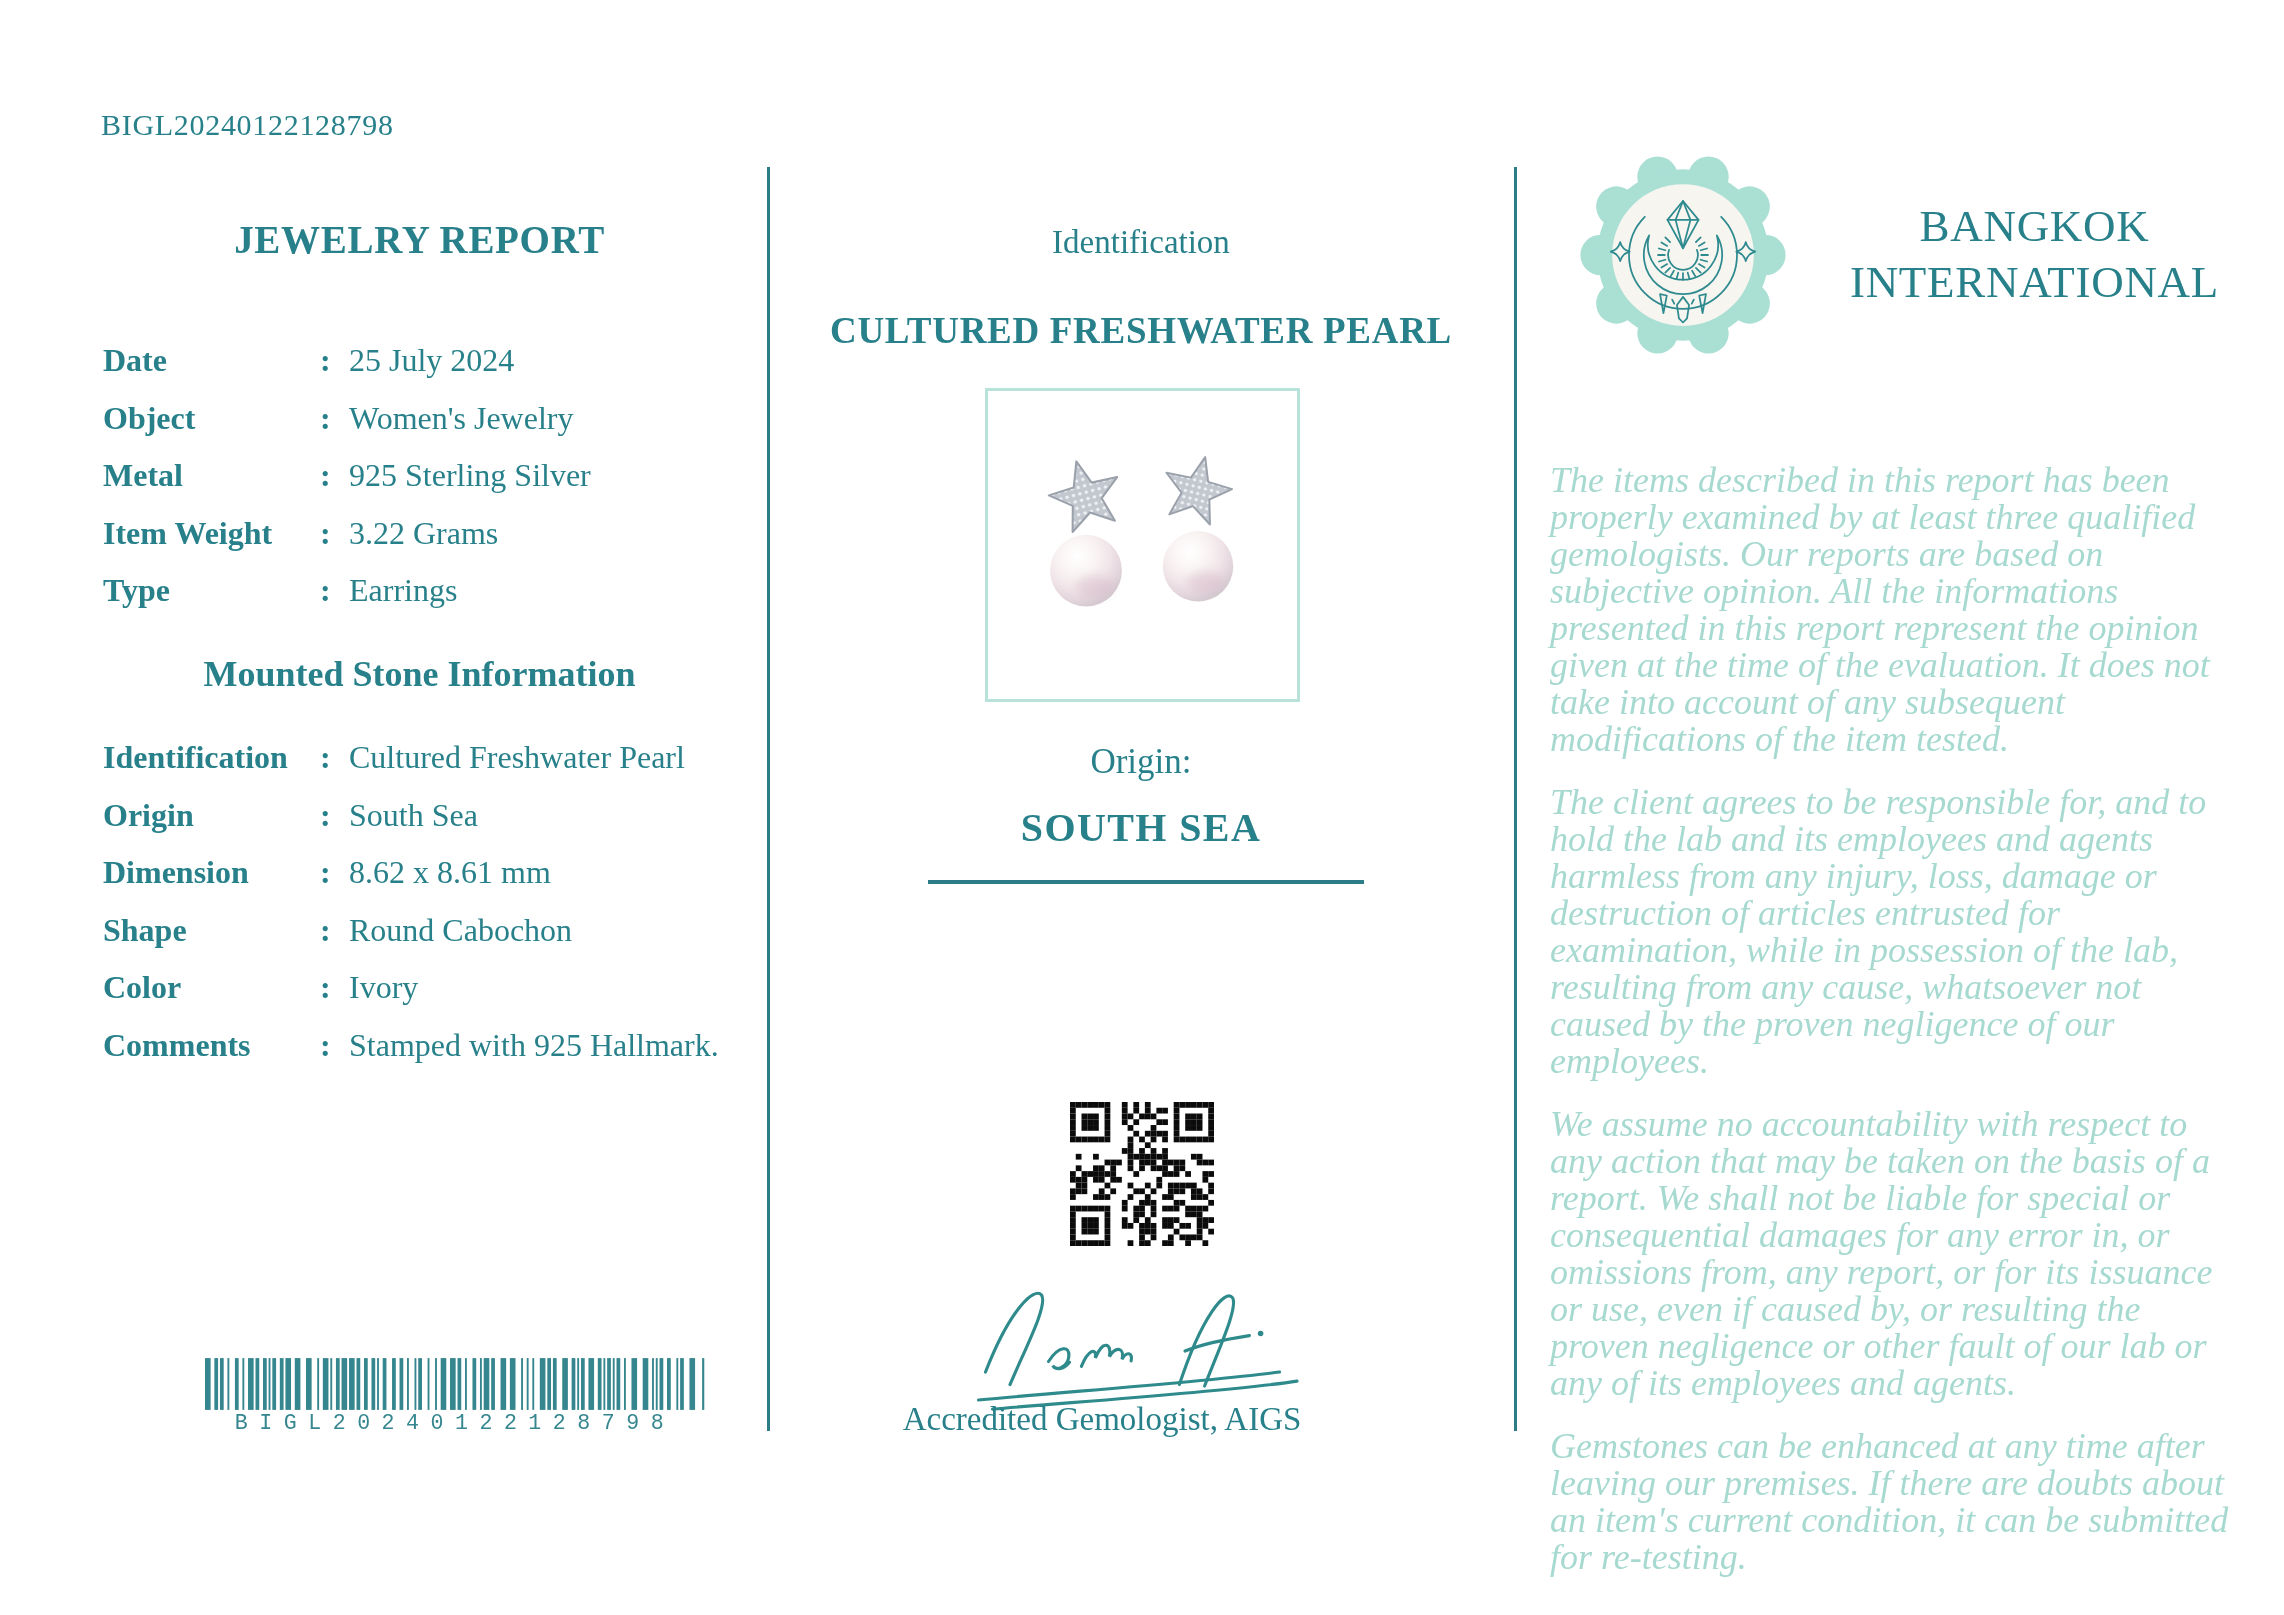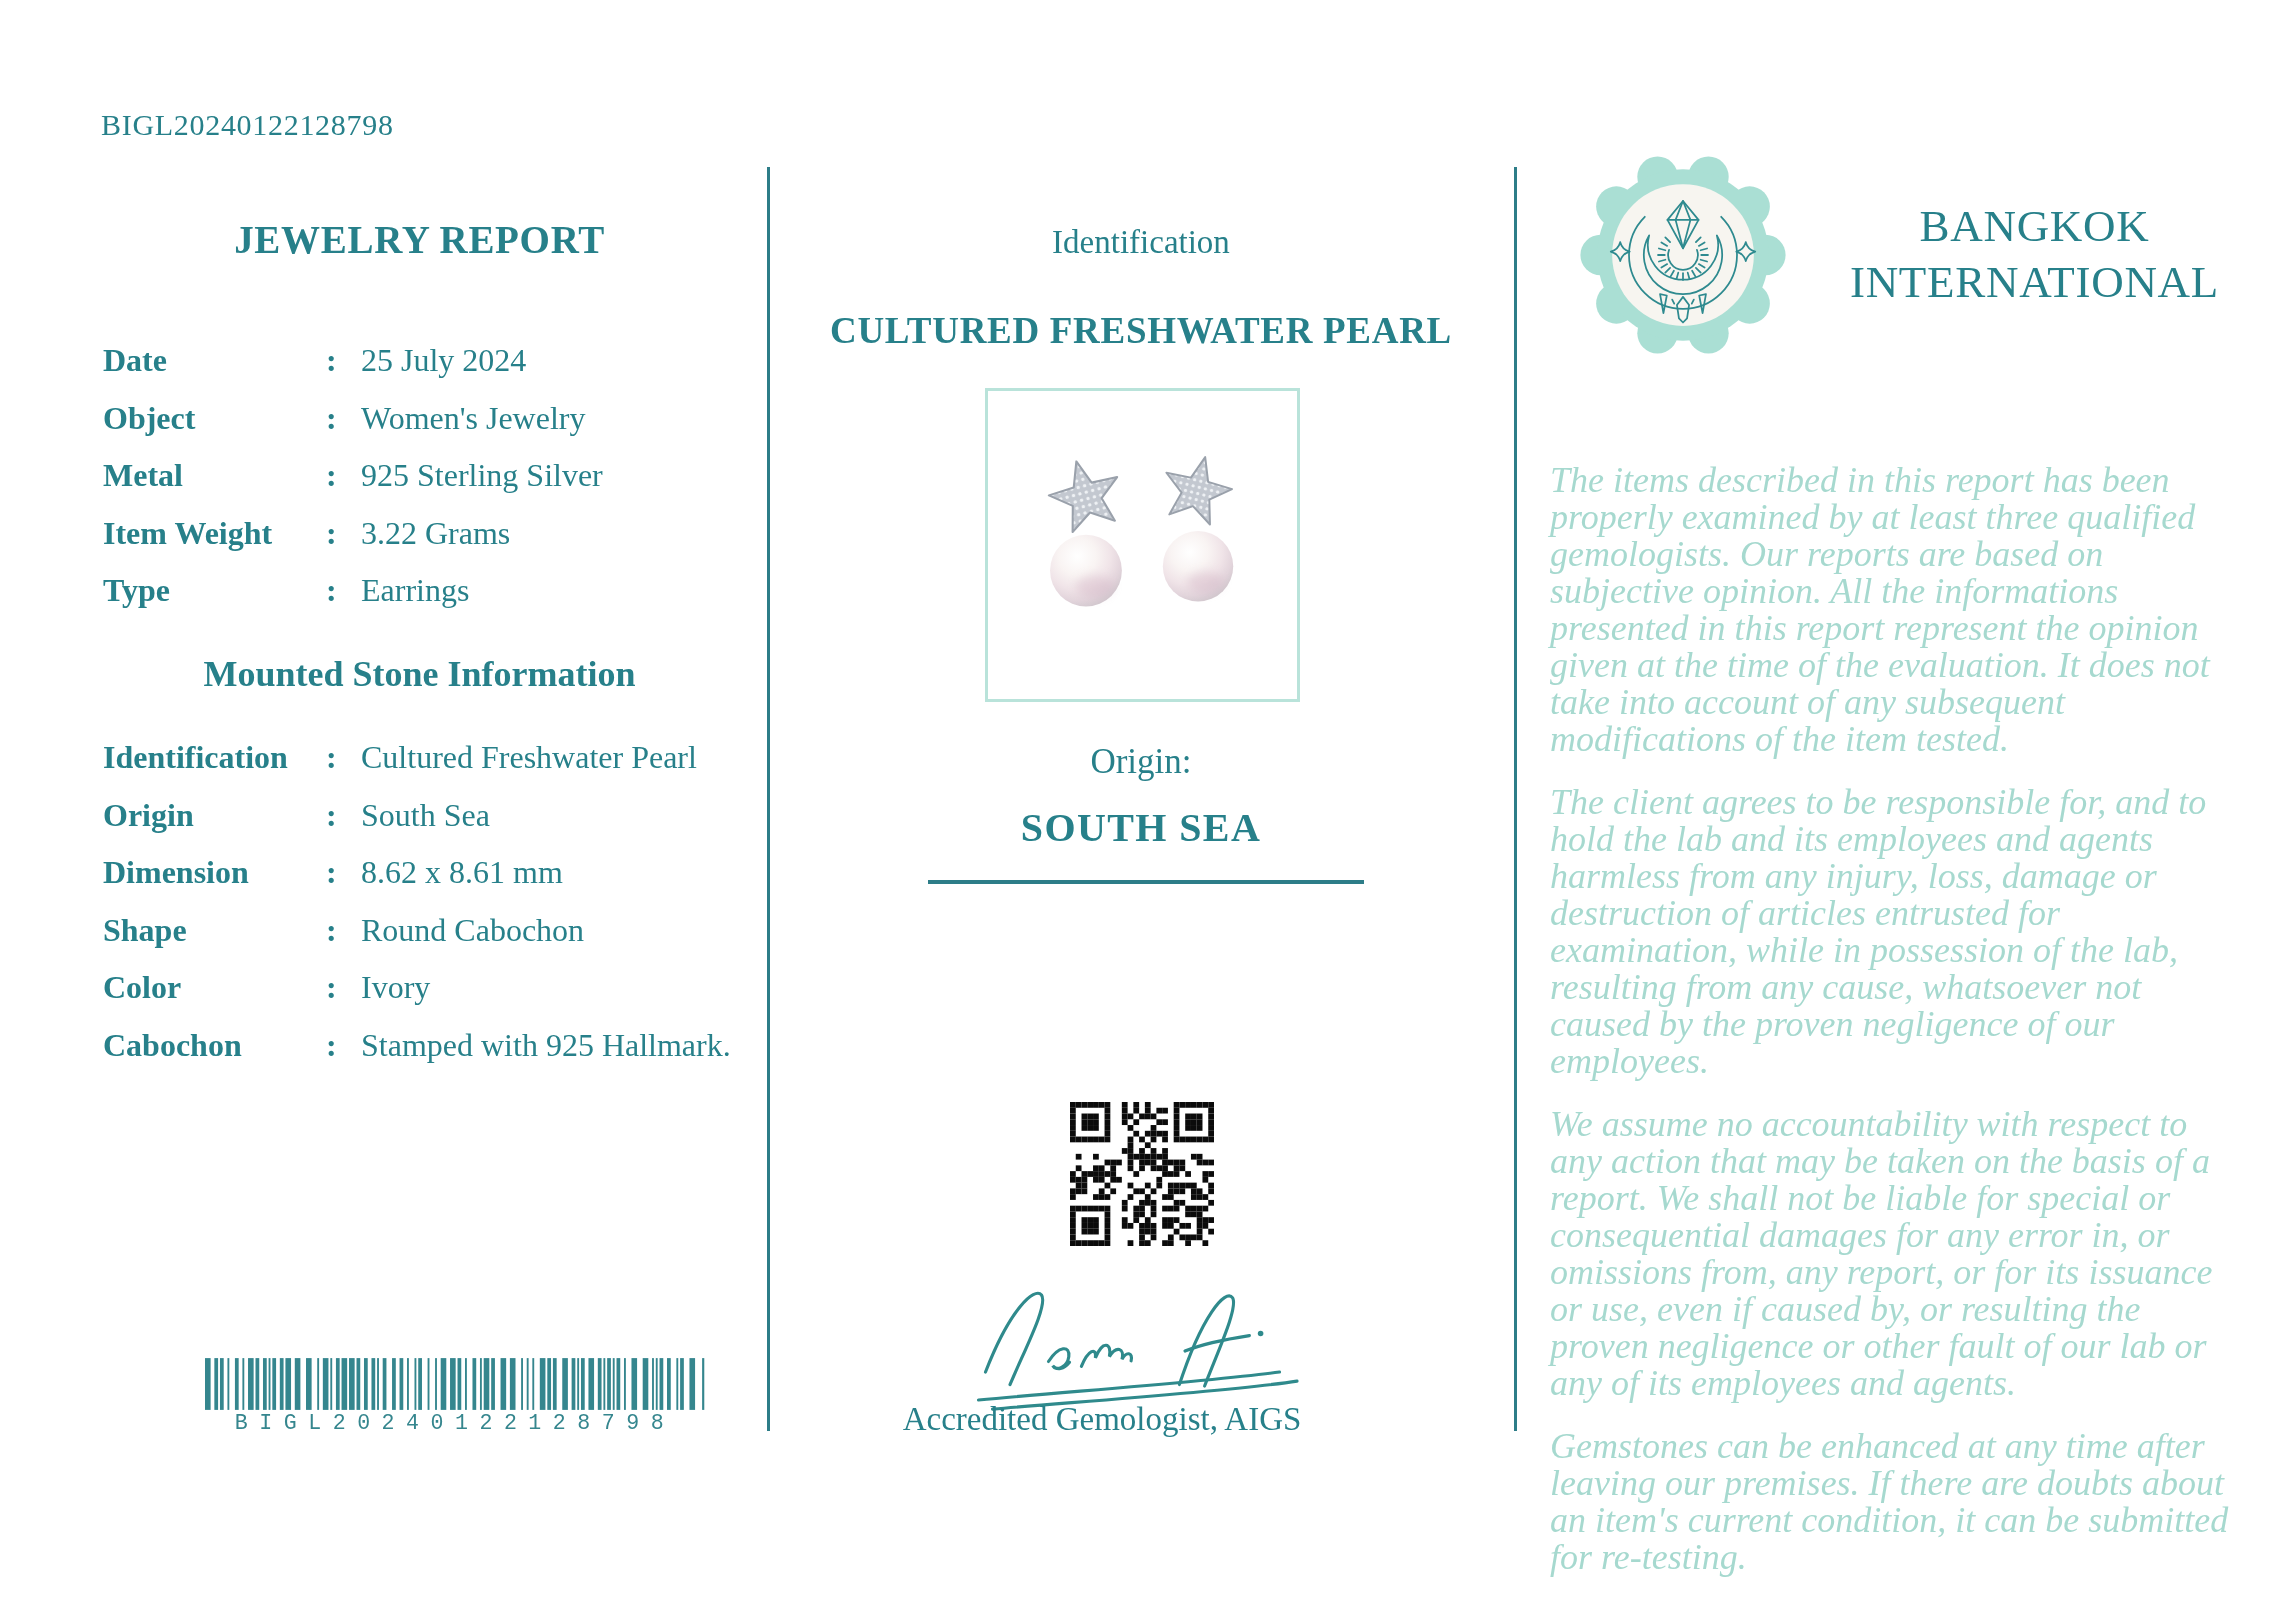--- a/index.html
+++ b/index.html
@@ -21,21 +21,21 @@
   .vdivider.left{left:767px;}
   .vdivider.right{left:1514px;}
 
   
   .jewelry-title{position:absolute;left:72px;top:217px;width:695px;text-align:center;
     font-size:39px;font-weight:bold;color:var(--teal);letter-spacing:0.7px;}
   .fields{position:absolute;left:103px;width:647px;}
   .fields.g1{top:344px;}
   .fields.g2{top:741px;}
   .frow{display:grid;grid-template-columns:217px 29px auto;align-items:baseline;margin-bottom:24px;
-    font-size:32px;color:var(--teal);line-height:1.05;gap:6px;}
+    font-size:32px;color:var(--teal);line-height:1.05;}
   .frow .flabel{font-weight:bold;}
   .frow .fcolon{font-weight:bold;text-align:left;}
   .section-title{position:absolute;left:72px;top:653px;width:695px;text-align:center;
     font-size:36px;font-weight:bold;color:var(--teal);}
   .barcode-wrap{position:absolute;left:205px;top:1358px;width:500px;text-align:center;}
   .barcode-wrap svg{display:block;}
   .barcode-text{margin-top:1.4px;font-family:"Liberation Mono", monospace;font-size:21.6px;
     color:var(--bar);letter-spacing:11.5px;white-space:nowrap;}
 
   
@@ -128,21 +128,21 @@
       <span class="flabel">Shape</span>
       <span class="fcolon">:</span>
       <span class="fvalue">Round Cabochon</span>
     </div>
     <div class="frow">
       <span class="flabel">Color</span>
       <span class="fcolon">:</span>
       <span class="fvalue">Ivory</span>
     </div>
     <div class="frow">
-      <span class="flabel">Cabochon</span>
+      <span class="flabel">Comments</span>
       <span class="fcolon">:</span>
       <span class="fvalue">Stamped with 925 Hallmark.</span>
     </div>
   </div>
 
   <div class="barcode-wrap">
     <svg id="barcode-svg" width="500" height="52" viewBox="0 0 695 72" fill="#35868e">
         <rect x="0.0" y="0" width="7.8" height="72"></rect>
         <rect x="13.0" y="0" width="5.2" height="72"></rect>
         <rect x="20.8" y="0" width="5.2" height="72"></rect>

